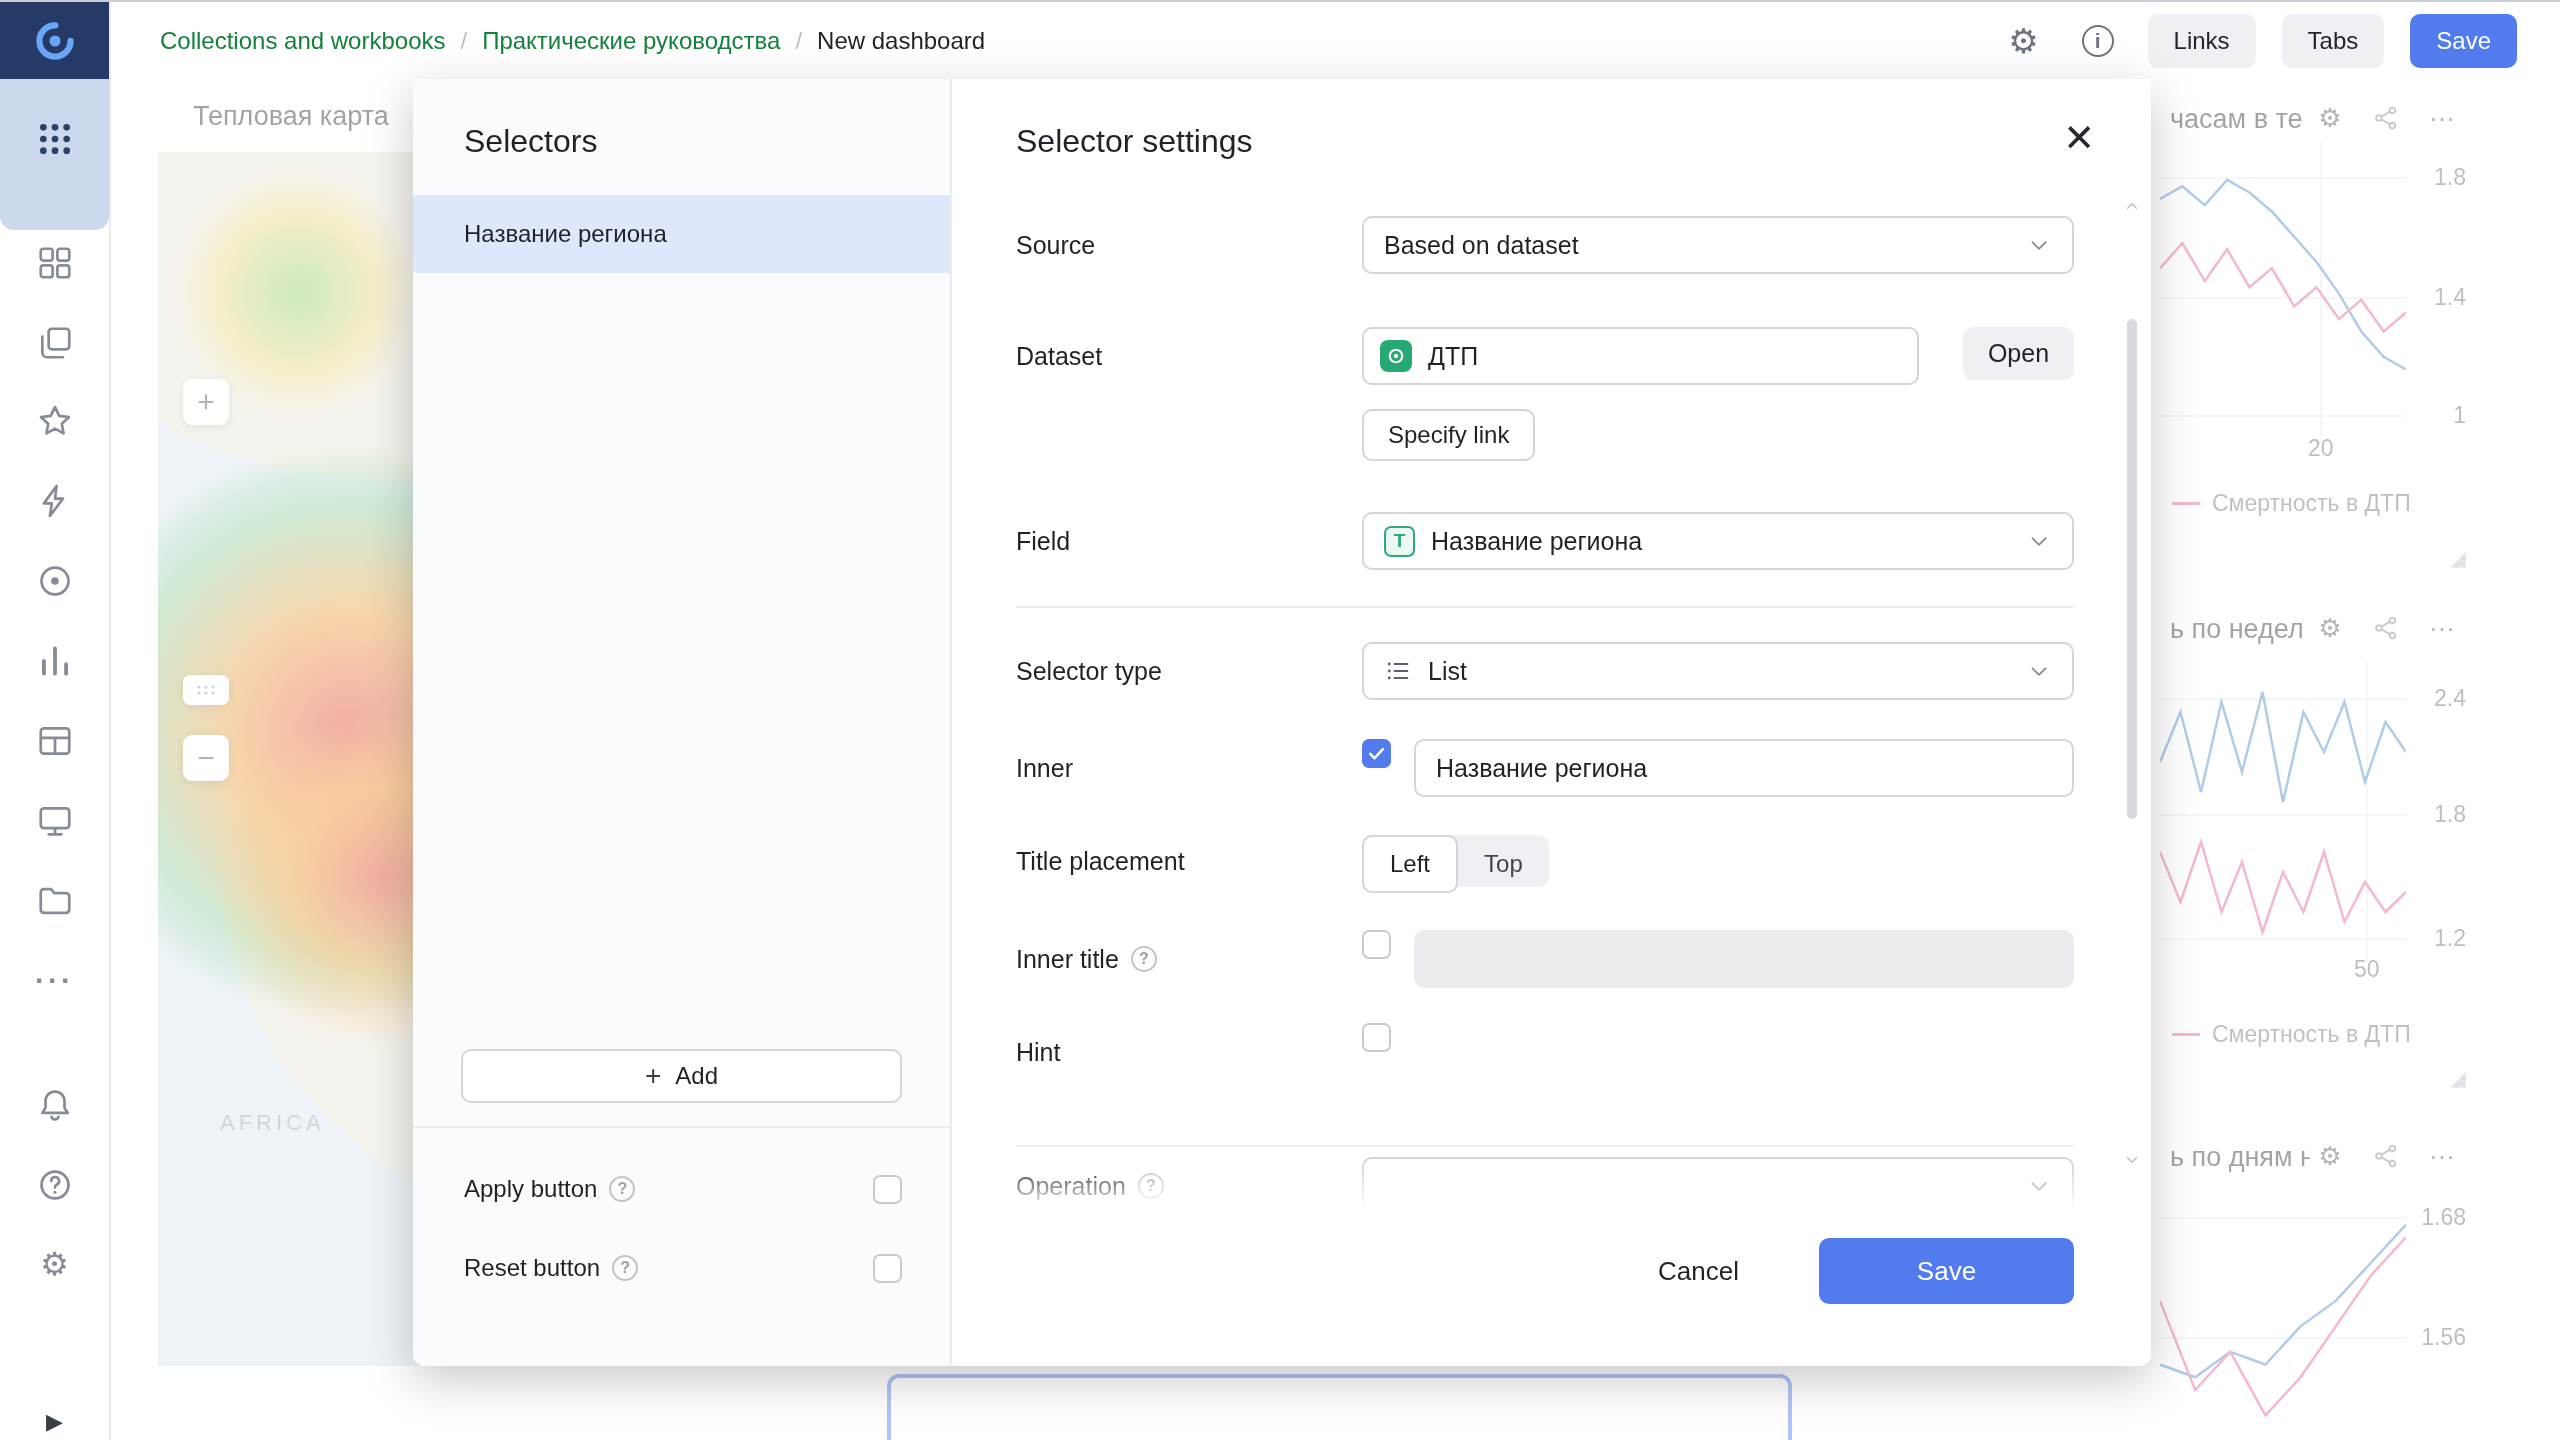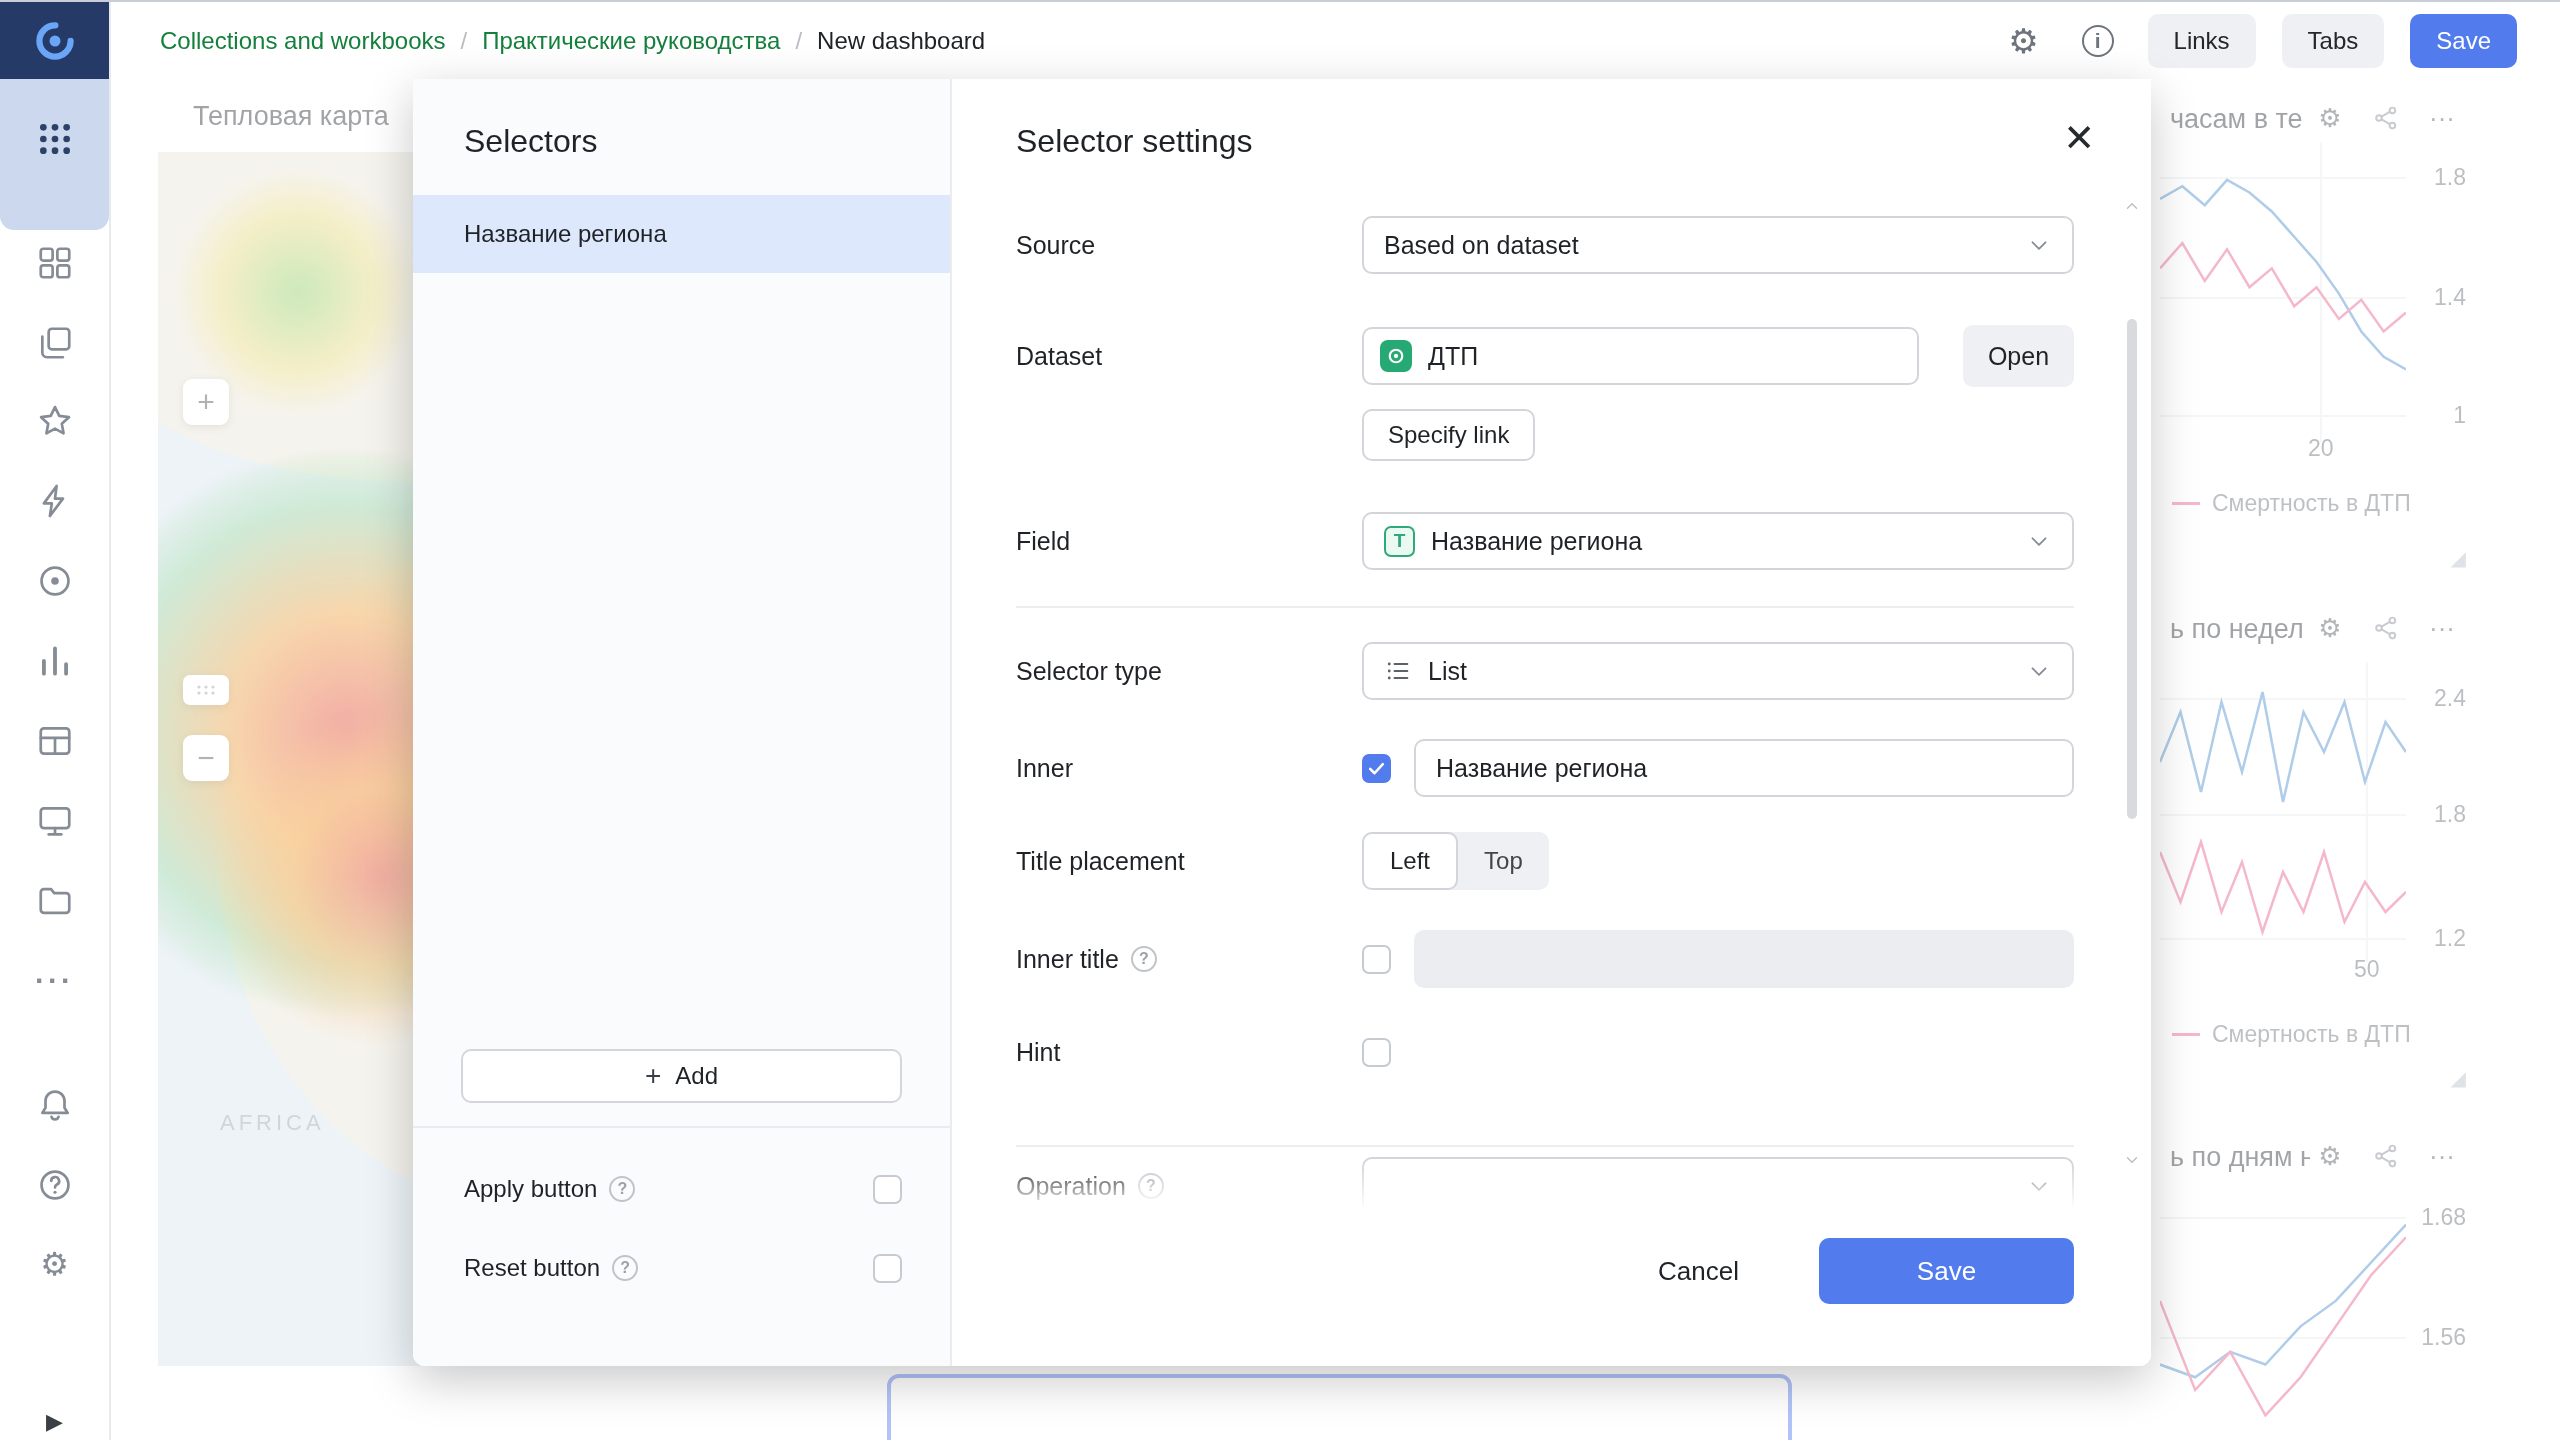--- a/index.html
+++ b/index.html
@@ -98,32 +98,32 @@
 
   .checkbox { width: 29px; height: 29px; border-radius: 7px; border: 2px solid #c6cad1; background: #fff;
     cursor: pointer; flex: none; display: flex; align-items: center; justify-content: center; }
   .checkbox.checked { background: var(--accent, #527bee); border-color: var(--accent, #527bee); }
 
   .panel-right { position: relative; flex: 1; background: #fff; }
   .close-btn { position: absolute; top: 40px; right: 56px; font-size: 38px; color: #26292e; cursor: pointer;
     line-height: 1; z-index: 5; }
   .form-row { position: absolute; left: 64px; right: 77px; height: 58px; display: flex; align-items: center; }
   .row-label { width: 346px; font-size: 25px; color: #1f2226; display: flex; align-items: center; flex: none; }
-  .row-control { flex: 1; display: flex; align-items: center; height: 100%; border-radius: 28px; }
+  .row-control { flex: 1; display: flex; height: 100%; border-radius: 28px; }
   .divider { position: absolute; left: 64px; right: 77px; height: 2px; background: #ebedf0; }
 
   .select { flex: 1; height: 58px; border: 2px solid #d2d5da; border-radius: 10px; display: flex;
     align-items: center; padding: 0 20px; gap: 16px; font-size: 25px; cursor: pointer; background: #fff; }
   .select .val { flex: 1; }
   .chev { flex: none; }
   .dataset-box { flex: 1; height: 58px; border: 2px solid #d2d5da; border-radius: 10px; display: flex;
     align-items: center; padding: 0 16px; gap: 16px; font-size: 25px; background: #fff; cursor: pointer; }
   .ds-icon { width: 32px; height: 32px; border-radius: 8px; background: #27a973; display: flex;
     align-items: center; justify-content: center; flex: none; }
-  .open-btn { margin-left: 44px; width: 111px; height: 62px; background: #eef0f3; border-radius: 10px;
+  .open-btn { margin-left: 44px; width: 111px; height: 53px; background: #eef0f3; border-radius: 10px;
     font-size: 25px; display: flex; align-items: center; justify-content: center; cursor: pointer; flex: none; }
   .specify-btn { height: 52px; padding: 0 24px; border: 2px solid #d2d5da; border-radius: 10px; background: #fff;
     font-size: 24px; display: flex; align-items: center; justify-content: center; cursor: pointer; }
   .type-icon { width: 31px; height: 31px; border-radius: 7px; border: 2px solid #2fa87c; color: #2fa87c;
     background: #eafaf2; font-size: 19px; font-weight: 700; display: flex; align-items: center;
     justify-content: center; flex: none; }
   .text-input { flex: 1; margin-left: 23px; height: 58px; border: 2px solid #d2d5da; border-radius: 10px;
     font-size: 25px; padding: 0 20px; color: #1f2226; background: #fff;
     font-family: "Liberation Sans", "DejaVu Sans", sans-serif; }
   .text-input:disabled { background: #ebedf0; border-color: #ebedf0; }

